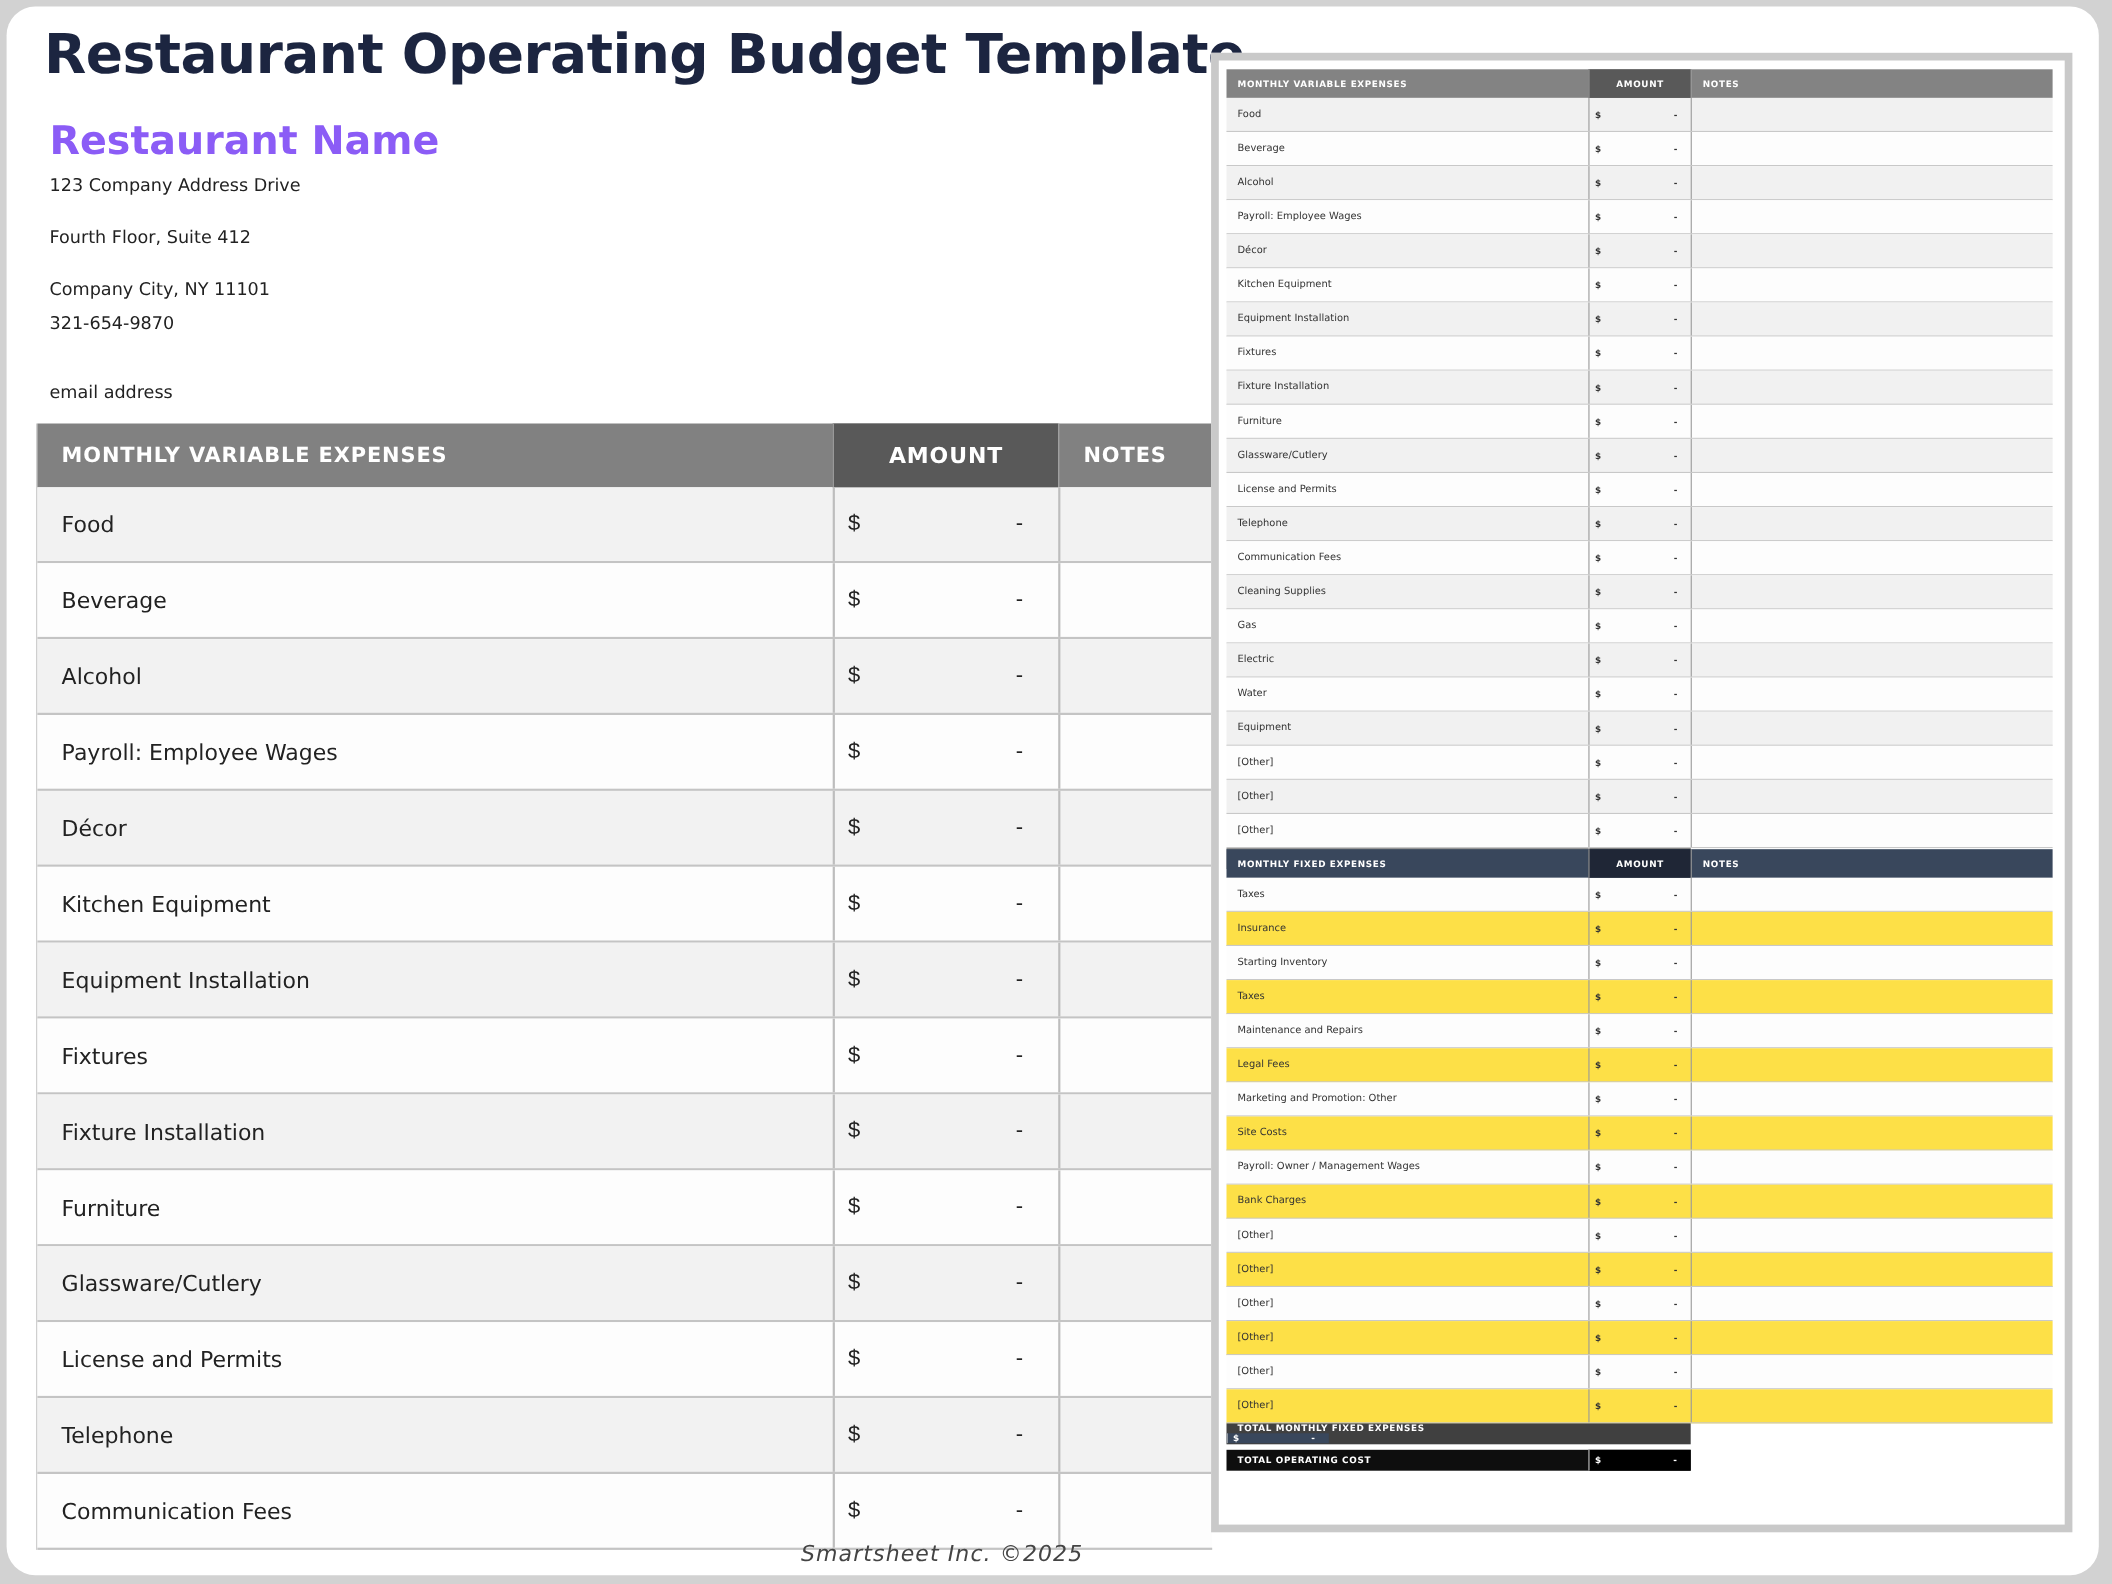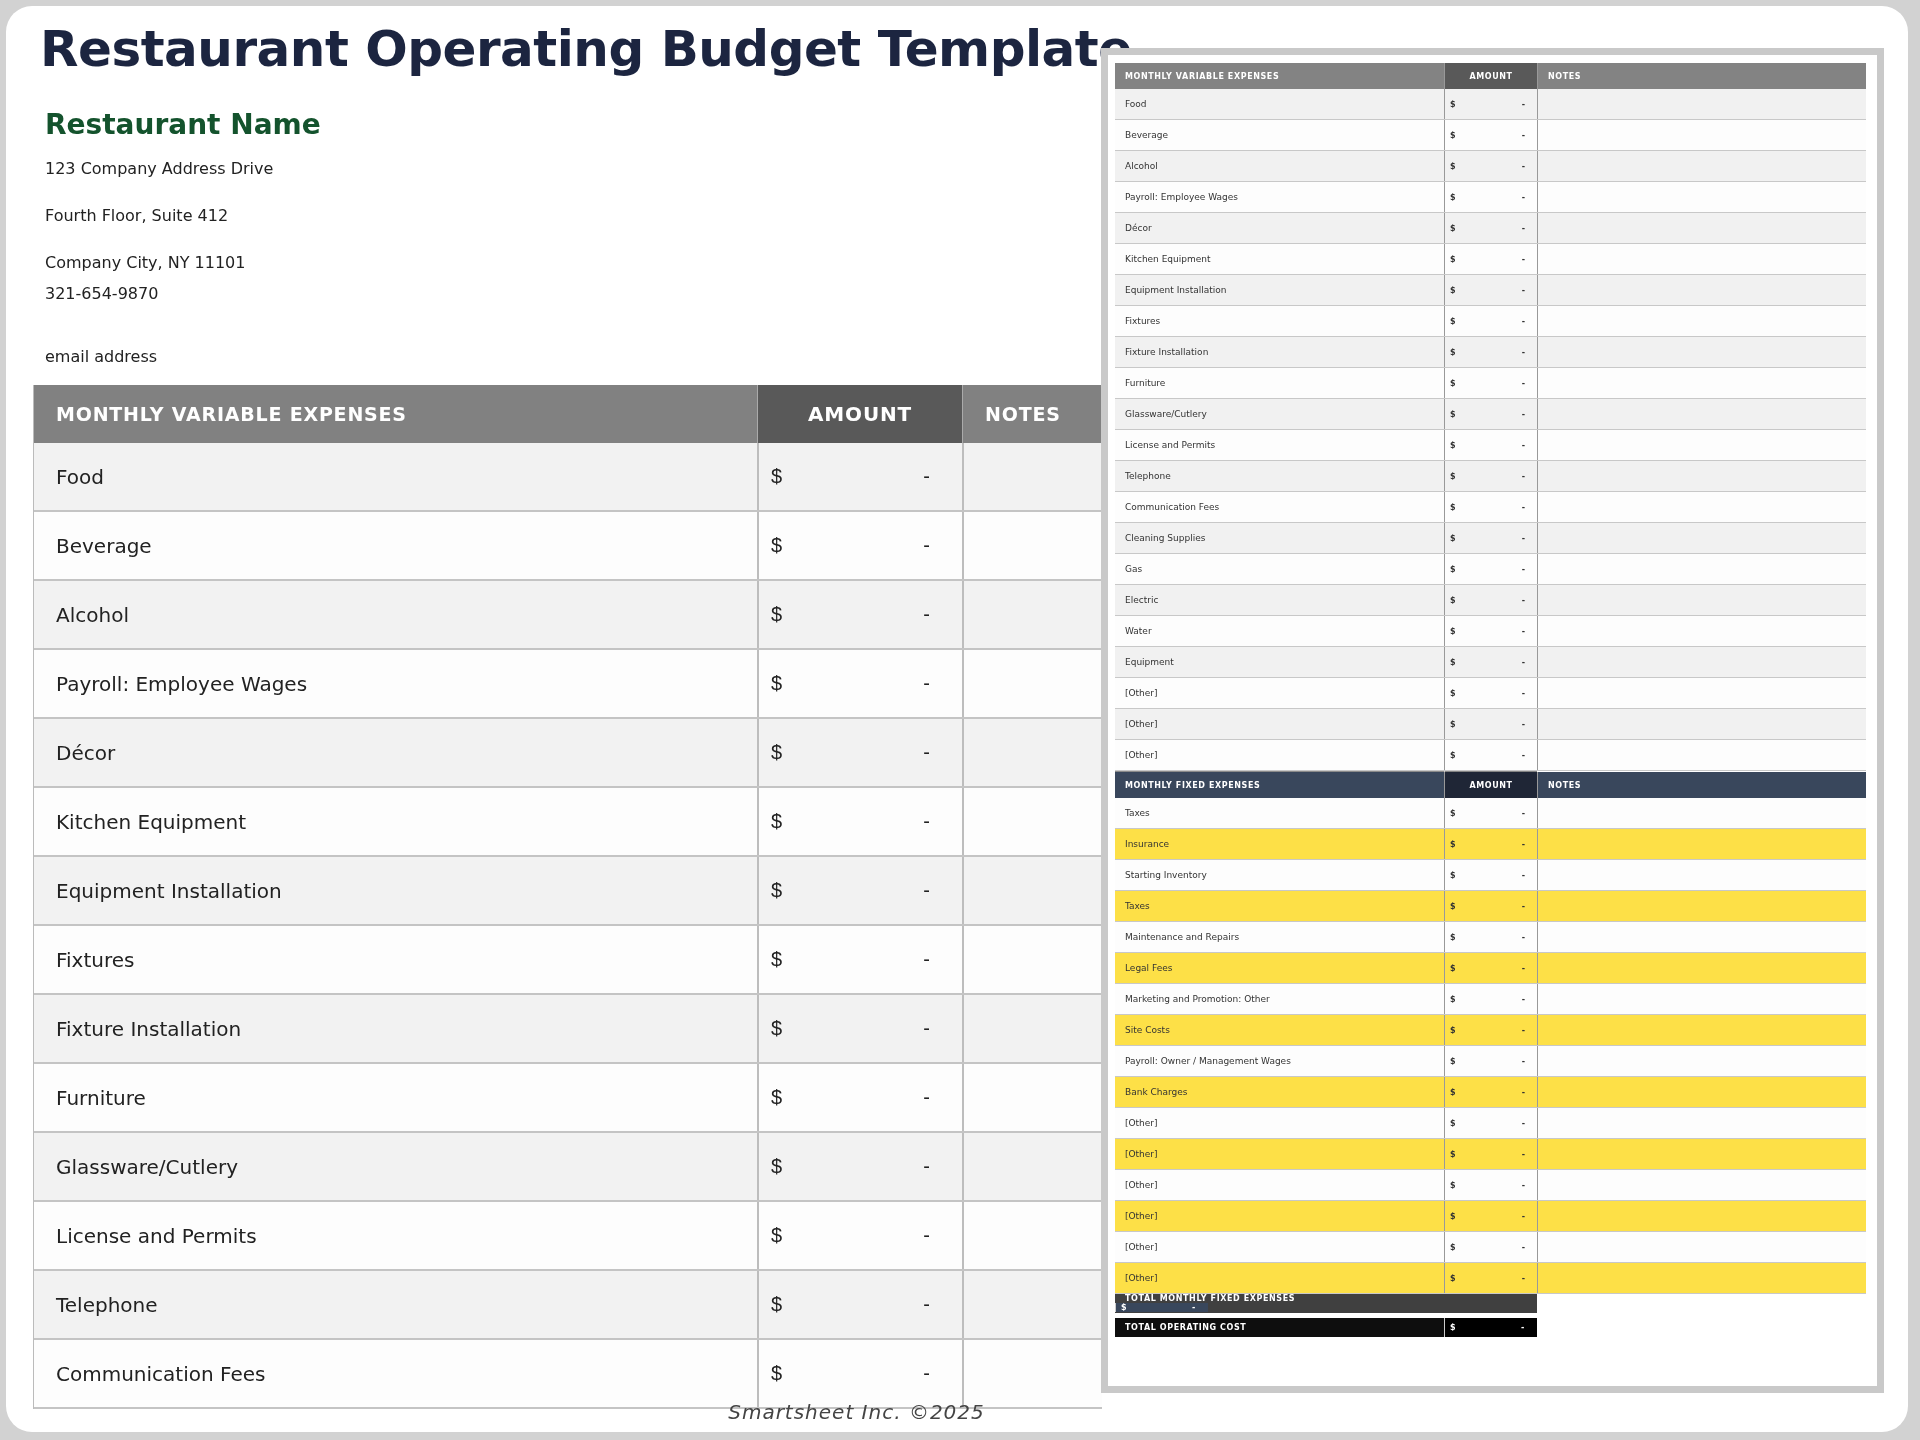--- a/index.html
+++ b/index.html
@@ -1,20 +1,20 @@
 <!DOCTYPE html>
 <html><head>
 <meta charset="utf-8">
 <style>
   html, body { margin:0; padding:0; }
   body { width:1920px; height:1440px; background:#d2d2d2; position:relative; overflow:hidden; font-family:"Liberation Sans", sans-serif; }
   .card { position:absolute; left:6px; top:6px; width:1902px; height:1426px; background:#fff; border-radius:26px; }
   .title { position:absolute; left:34px; top:14px; font-size:50px; font-weight:bold; color:#1c2540; letter-spacing:-0.5px; font-family:"DejaVu Sans", sans-serif; }
   .info { position:absolute; left:39px; color:#222; font-size:16px; font-family:"DejaVu Sans", sans-serif; }
-  .info.name { font-size:28px; font-weight:bold; color:#14532d; }
+  .info.name { font-size:36px; font-weight:bold; color:#8b5cf6; }
   
   .ltable { position:absolute; left:33px; top:385px; width:1068px; border-left:1px solid #bbb; }
   .lrow { display:flex; height:67px; border-bottom:2px solid #c4c4c4; }
   .lrow.odd { background:#f2f2f2; } .lrow.even { background:#fdfdfd; }
   .lhead { display:flex; height:58px; background:#818181; color:#fff; font-weight:bold; font-size:19px; letter-spacing:0.8px; font-family:"DejaVu Sans", sans-serif; }
   .lc1 { width:723px; display:flex; align-items:center; padding-left:22px; box-sizing:border-box; font-size:20px; color:#222; font-family:"DejaVu Sans", sans-serif; }
   .lc2 { width:205px; display:flex; align-items:center; justify-content:space-between; padding:0 32px 0 12px; box-sizing:border-box; border-left:2px solid #bdbdbd; font-size:20px; color:#222; }
   .lc3 { flex:1; border-left:2px solid #bdbdbd; }
   .lhead .lc1 { color:#fff; font-size:19px; }
   .lhead .lc2 { background:#595959; color:#fff; justify-content:center; padding:0; border-left:1px solid #aaa; }

